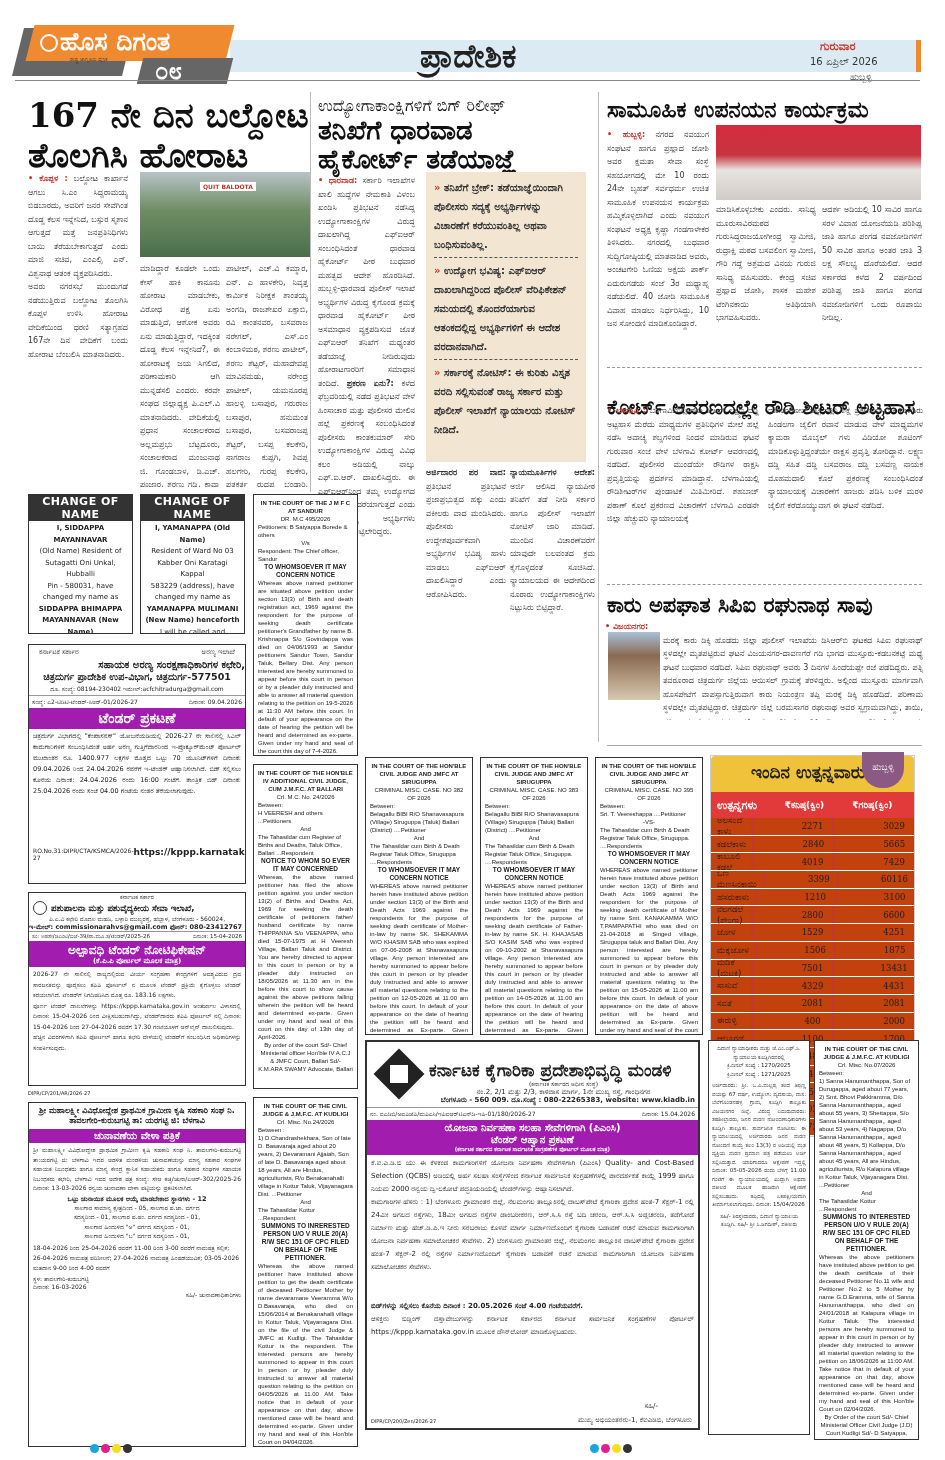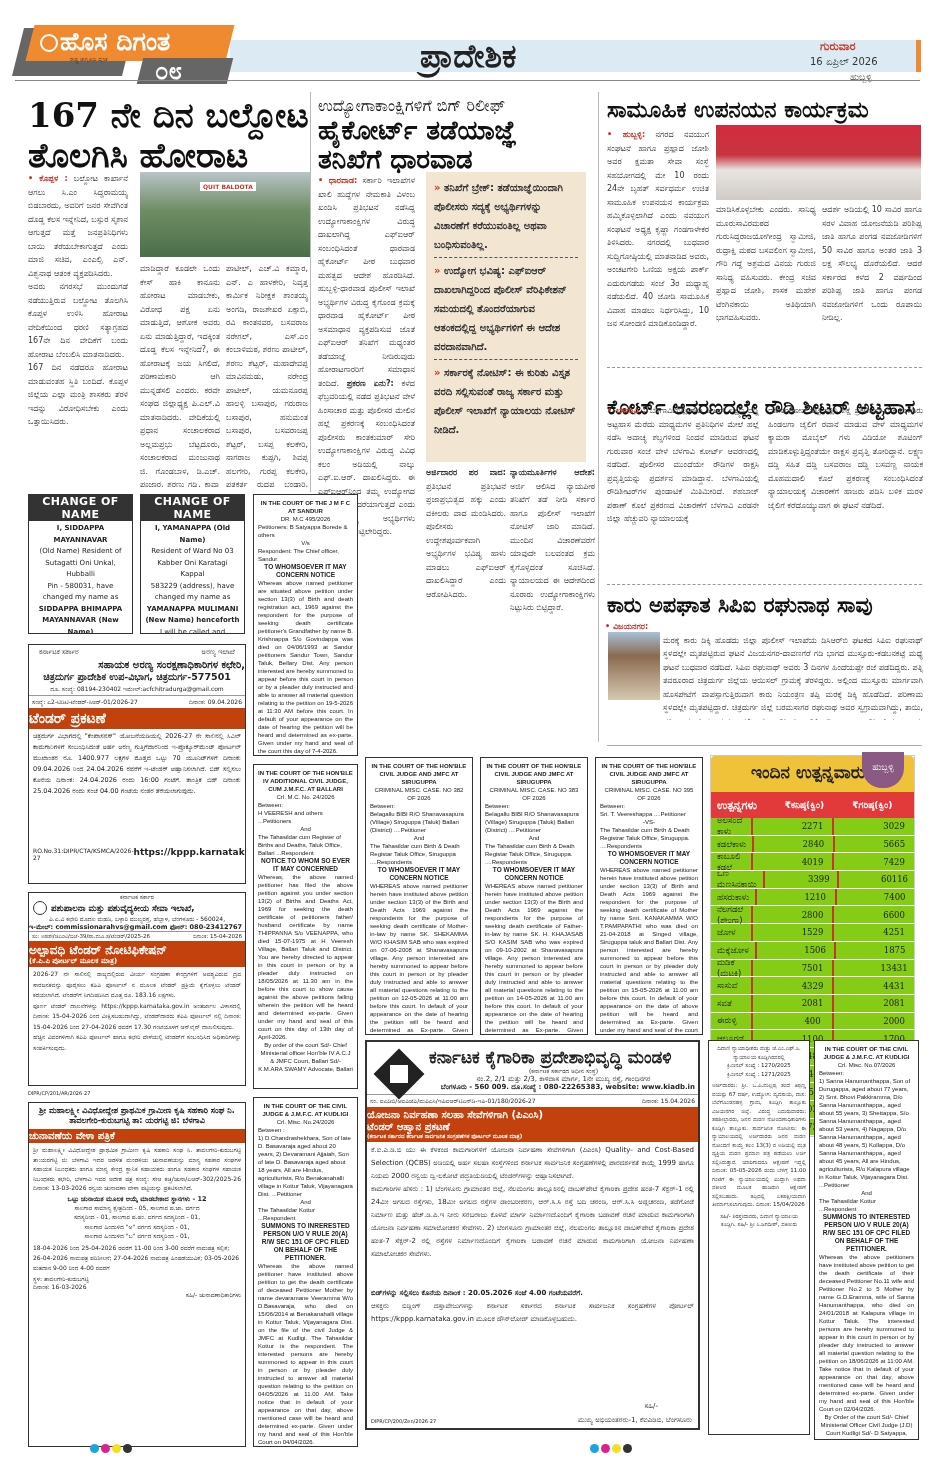--- a/index.html
+++ b/index.html
@@ -27,28 +27,28 @@
 .photo2{background:linear-gradient(180deg,#d42b3e 0%,#c8343f 40%,#e8e4e0 60%,#d0cbc6 100%)}
 .side-box{background:#f2e6d3;padding:6px 8px;font-size:10px;line-height:19px;font-weight:bold;color:#333}
 .side-box .arr{color:#c0392b}
 .dash{border-top:1px dashed #555;margin:3px 0}
 .ad{border:1.5px solid #333;background:#fff;overflow:hidden}
 .ad-title{background:#333;color:#fff;font-weight:bold;text-align:center;font-size:11px;letter-spacing:.5px}
 .ad-body{font-size:8.5px;line-height:16px;text-align:center;padding:2px 4px;color:#222}
 .court{font-family:"Liberation Sans",sans-serif;font-size:6px;line-height:8px;padding:4px;color:#222}
 .court .c{text-align:center;font-weight:bold}
 .court .n{text-align:center;font-weight:bold;font-size:6.5px}
-.bar{background:#c2410c;color:#fff;font-weight:bold;text-align:left}
+.bar{background:#a21caf;color:#fff;font-weight:bold;text-align:center}
 .price{border:1px solid #ccc}
 .price-head{background:#f0c23a;height:36px;position:relative;border-radius:4px 4px 0 0}
 .price-head span{position:absolute;left:40px;top:6px;font-size:17px;font-weight:bold;color:#222}
 .price-badge{position:absolute;right:10px;top:-4px;width:42px;height:36px;background:#8a5a85;border-radius:0 0 20px 20px;color:#fff;font-size:9px;text-align:center;line-height:30px}
 .price-cols{background:#e23a3a;color:#fff;display:flex;height:26px;font-size:11px;font-weight:bold;align-items:center}
 .price-cols div{flex:1;padding-left:6px}
-.price-row{display:flex;height:17.7px;font-size:8.5px;align-items:center;background:#84cc16;border-bottom:1px solid #fff}
+.price-row{display:flex;height:17.7px;font-size:8.5px;align-items:center;background:#c2410c;border-bottom:1px solid #fff}
 .price-row div{flex:1;padding:0 6px}
 .price-row .v{text-align:center;font-family:"DejaVu Serif",serif;font-weight:normal;font-size:8.5px}
 .price-row .sep{border-left:2px solid #c0392b;height:100%}
 </style>
 </head>
 <body>
 
 <div class="abs masthead">
   <div class="abs band"></div>
   <div class="abs logo-back"></div>
@@ -71,32 +71,31 @@
 <div class="abs vline" style="left:598px;top:92px;height:650px"></div>
 
 <div class="abs" style="left:28px;top:98px;width:285px">
   <div class="hl" style="font-size:34px;font-family:'DejaVu Serif',serif">167 ನೇ ದಿನ ಬಲ್ದೋಟ</div>
   <div class="hl" style="font-size:34px;margin-top:4px">ತೊಲಗಿಸಿ ಹೋರಾಟ</div>
 </div>
 <div class="abs txt" style="left:28px;top:172px;width:100px;height:320px">
   <b>• ಕೊಪ್ಪಳ :</b>
   <span>ಬಲ್ದೋಟ ಕಾರ್ಖಾನೆ ಆಗಲು ಸಿ.ಎಂ ಸಿದ್ದರಾಮಯ್ಯ ಬಿಡಬಾರದು, ಅವರಿಗೆ ಜನರ ಸೇವೆಗಿಂತ ದೊಡ್ಡ ಕೆಲಸ ಇನ್ನೇನಿದೆ, ಬಸ್ಸುರ ಸ್ಮಶಾನ ಆಗುತ್ತದೆ ಮತ್ತೆ ಜನಪ್ರತಿನಿಧಿಗಳು ಬಾಯಿ ತೆರೆಯಬೇಕಾಗುತ್ತದೆ ಎಂದು ಮಾಜಿ ಸಚಿವ, ಎಂಎಲ್ಸಿ ಎನ್. ವಿಶ್ವನಾಥ ಆತಂಕ ವ್ಯಕ್ತಪಡಿಸಿದರು.</span><br>
   <span>ಅವರು ನಗರಸಭೆ ಮುಂದುಗಡೆ ನಡೆಯುತ್ತಿರುವ ಬಲ್ದೋಟ ತೊಲಗಿಸಿ ಕೊಪ್ಪಳ ಉಳಿಸಿ ಹೋರಾಟ ವೇದಿಕೆಯಿಂದ ಧರಣಿ ಸತ್ಯಾಗ್ರಹದ 167ನೇ ದಿನ ವೇದಿಕೆಗೆ ಬಂದು ಹೋರಾಟ ಬೆಂಬಲಿಸಿ ಮಾತನಾಡಿದರು.</span><br>
-  <span>167 ದಿನ ನಡೆದರೂ ಹೋರಾಟ ಮಾಡುವಂತಹ ಸ್ಥಿತಿ ಬಂದಿದೆ. ಕೊಪ್ಪಳ ಜಿಲ್ಲೆಯ ಎಲ್ಲಾ ಮಂತ್ರಿ ಶಾಸಕರು ತೆರಳಿ ಇದನ್ನು ವಿರೋಧಿಸಬೇಕು ಎಂದು ಒತ್ತಾಯಿಸಿದರು.</span>
 </div>
 <div class="abs photo" style="left:140px;top:172px;width:170px;height:85px">
   <div style="position:absolute;left:60px;top:10px;background:#fff;color:#c0392b;font-size:6px;font-weight:bold;padding:1px 3px">QUIT BALDOTA</div>
 </div>
 <div class="abs txt" style="left:140px;top:262px;width:80px;height:225px">ಮಾಡಿದ್ದಾರೆ ಕೂಡಲೇ ಒಂದು ಕೇಸ್ ಹಾಕಿ ಕಾನೂನು ಹೋರಾಟ ಮಾಡಬೇಕು, ವಿರೋಧ ಪಕ್ಷ ಏನು ಮಾಡುತ್ತಿದೆ, ಆಶೋಕ ಅವರು ಏನು ಮಾಡುತ್ತಿದ್ದಾರೆ, ಇದಕ್ಕಿಂತ ದೊಡ್ಡ ಕೆಲಸ ಇನ್ನೇನಿದೆ?, ಈ ಹೋರಾಟಕ್ಕೆ ಜಯ ಸಿಗಲಿದೆ, ಪರಿಣಾಮಕಾರಿ ಆಗಿ ಮುನ್ನಡೆಸಲಿ ಎಂದರು. ಕರವೇ ಸಂಘದ ಜಿಲ್ಲಾಧ್ಯಕ್ಷ ಪಿ.ಎಲ್.ವಿ ಮಾತನಾಡಿದರು. ವೇದಿಕೆಯಲ್ಲಿ ಪ್ರಧಾನ ಸಂಚಾಲಕರಾದ ಅಲ್ಲಮಪ್ರಭು ಬೆಟ್ಟದೂರು, ಸಂಚಾಲಕರಾದ ಮಂಜುನಾಥ ಜಿ. ಗೊಂಡಬಾಳ, ಡಿ.ಎಚ್. ಪೂಜಾರ, ಶರಣು ಗಡ್ಡಿ, ಕಾವ್ಯಾ ಪ್ರಕಾಶ ಜಿಲ್ಲಾ ವಕೀಲರ ಸಂಘದ ಪ್ರಧಾನ ಕಾರ್ಯದರ್ಶಿ ಪ್ರಕಾಶ ಬೆಟಗೇರಿ, ವಕೀಲರಾದ ಬಿ.ವಿ</div>
 <div class="abs txt" style="left:226px;top:262px;width:82px;height:225px">ಪಾಟೀಲ್, ಎಚ್.ವಿ ಕಮ್ಮಾರ, ಎನ್. ಎ ಹಾಳಕೇರಿ, ನಿವೃತ್ತ ಕಾರ್ಮಿಕ ನಿರೀಕ್ಷಕ ಶಾಂತಯ್ಯ ಅಂಗಡಿ, ರಾಜಶೇಖರ ಏಕ್ಸಾಬಿ, ರವಿ ಕಾಂತನವರ, ಬಸವರಾಜ ನರೇಗಲ್, ಎಸ್.ಎಂ ಕಂಬಾಳಿಮಠ, ಶರಣು ಪಾಟೀಲ್, ಶರಣು ಶೆಟ್ಟರ್, ಮಹಾದೇವಪ್ಪ ಮಾವಿನಮಡು, ನರೇಂದ್ರ ಪಾಟೀಲ್, ಯಮನೂರಪ್ಪ ಹಾಲಳ್ಳಿ ಬಸಾಪುರ, ಗರುರಾಜ ಬಸಾಪುರ, ಹನುಮಂತ ಬಸಾಪುರ, ಬಸವರಾಜಪ್ಪ ಶೆಟ್ಟರ್, ಬಸಪ್ಪ ಕಲಕೇರಿ, ನಾಗರಾಜ ಕುಷ್ಟಗಿ, ಶಿವಪ್ಪ ಹಲಗೇರಿ, ಗುರಪ್ಪ ಕಲಕೇರಿ, ಪತ್ರಕರ್ತ ರುದ್ರಪ್ಪ ಭಂಡಾರಿ, ಮುಕೇಶ್ ಮೇತ್ರಿ ಬಸಾಪುರ, ಸಂಜೀವದಾಸ್ ಕೌಂಬೆರಿ, ರಾಮಲಿಂಗಯ್ಯ ಶಾಸ್ತ್ರಿ, ಚನ್ನಮ್ಮ ಕಲಕೇರಿ, ವಿಜಯಮಹಾಂತೇಶ ಪಟ್ಟಿ, ಶಿವಪ್ಪ ಜಲ್ಲಿ ಇದ್ದರು.</div>
 
 <div class="abs" style="left:318px;top:98px;width:280px">
   <div class="hl" style="font-size:16px;font-weight:normal">ಉದ್ಯೋಗಾಕಾಂಕ್ಷಿಗಳಿಗೆ ಬಿಗ್ ರಿಲೀಫ್</div>
+  <div class="hl" style="font-size:26px;margin-top:2px">ತನಿಖೆಗೆ ಧಾರವಾಡ</div>
   <div class="hl" style="font-size:26px;margin-top:2px">ಹೈಕೋರ್ಟ್ ತಡೆಯಾಜ್ಞೆ</div>
-  <div class="hl" style="font-size:26px;margin-top:2px">ತನಿಖೆಗೆ ಧಾರವಾಡ</div>
 </div>
 <div class="abs txt" style="left:318px;top:174px;width:97px;height:580px">
   <b>• ಧಾರವಾಡ:</b>
   <span>ಸರ್ಕಾರಿ ಇಲಾಖೆಗಳ ಖಾಲಿ ಹುದ್ದೆಗಳ ನೇಮಕಾತಿ ವಿಳಂಬ ಖಂಡಿಸಿ ಪ್ರತಿಭಟನೆ ನಡೆಸಿದ್ದ ಉದ್ಯೋಗಾಕಾಂಕ್ಷಿಗಳ ವಿರುದ್ಧ ದಾಖಲಾಗಿದ್ದ ಎಫ್‌ಐಆರ್ ಸಂಬಂಧಿಸಿದಂತೆ ಧಾರವಾಡ ಹೈಕೋರ್ಟ್ ಪೀಠ ಬುಧವಾರ ಮಹತ್ವದ ಆದೇಶ ಹೊರಡಿಸಿದೆ. ಹುಬ್ಬಳ್ಳಿ-ಧಾರವಾಡ ಪೊಲೀಸ್ ಇಲಾಖೆ ಅಭ್ಯರ್ಥಿಗಳ ವಿರುದ್ಧ ಕೈಗೊಂಡ ಕ್ರಮಕ್ಕೆ ಧಾರವಾಡ ಹೈಕೋರ್ಟ್ ಪೀಠ ಅಸಮಾಧಾನ ವ್ಯಕ್ತಪಡಿಸುವ ಜೊತೆ ಎಫ್‌ಐಆರ್ ತನಿಖೆಗೆ ಮಧ್ಯಂತರ ತಡೆಯಾಜ್ಞೆ ನೀಡಿರುವುದು ಹೋರಾಟಗಾರರಿಗೆ ಸಮಾಧಾನ ತಂದಿದೆ.</span>
   <strong>ಪ್ರಕರಣ ಏನು?:</strong>
   <span>ಕಳೆದ ಫೆಬ್ರವರಿಯಲ್ಲಿ ನಡೆದ ಪ್ರತಿಭಟನೆ ವೇಳೆ ಹಿಂಸಾಚಾರ ಮತ್ತು ಪೊಲೀಸರ ಮೇಲಿನ ಹಲ್ಲೆ ಪ್ರಕರಣಕ್ಕೆ ಸಂಬಂಧಿಸಿದಂತೆ ಪೊಲೀಸರು ಕಾಂತಕುಮಾರ್ ಸೇರಿ ಉದ್ಯೋಗಾಕಾಂಕ್ಷಿಗಳ ವಿರುದ್ಧ ವಿವಿಧ ಕಲಂ ಅಡಿಯಲ್ಲಿ ನಾಲ್ಕು ಎಫ್.ಐ.ಆರ್. ದಾಖಲಿಸಿದ್ದರು. ಈ ಎಫ್‌ಐಆರ್‌ನಿಂದ ತಮ್ಮ ಉದ್ಯೋಗದ ಭವಿಷ್ಯಕ್ಕೆ ತೊಂದರೆಯಾಗುತ್ತದೆ ಎಂದು ಆತಂಕಗೊಂಡಿದ್ದ ಅಭ್ಯರ್ಥಿಗಳು ಹೈಕೋರ್ಟ್ ಮೆಟ್ಟಿಲೇರಿದ್ದರು.</span>
 </div>
 <div class="abs side-box" style="left:426px;top:172px;width:160px;height:290px">
   <div><span class="arr">»</span> <span>ತನಿಖೆಗೆ ಬ್ರೇಕ್:</span> <span>ತಡೆಯಾಜ್ಞೆಯಿಂದಾಗಿ ಪೊಲೀಸರು ಸದ್ಯಕ್ಕೆ ಅಭ್ಯರ್ಥಿಗಳನ್ನು ವಿಚಾರಣೆಗೆ ಕರೆಯುವಂತಿಲ್ಲ ಅಥವಾ ಬಂಧಿಸುವಂತಿಲ್ಲ.</span></div>
   <div class="dash"></div>
@@ -176,21 +175,21 @@
         <div class="sep"></div>
         <div class="v">3399</div>
         <div class="sep"></div>
         <div class="v">60116</div>
       </div>
       <div class="price-row">
         <div>ಹೆಸರುಕಾಳು</div>
         <div class="sep"></div>
         <div class="v">1210</div>
         <div class="sep"></div>
-        <div class="v">7400</div>
+        <div class="v">3100</div>
       </div>
       <div class="price-row">
         <div>ನೆಲಗಡಲೆ (ಶೇಂಗಾ)</div>
         <div class="sep"></div>
         <div class="v">2800</div>
         <div class="sep"></div>
         <div class="v">6600</div>
       </div>
       <div class="price-row">
         <div>ಜೋಳ</div>
@@ -431,21 +430,21 @@
       <div>The Tahasildar cum Birth &amp; Death Registrar Taluk Office, Siruguppa. ....Respondents</div>
       <div class="n">TO WHOMSOEVER IT MAY CONCERN NOTICE</div>
       <div style="text-align:justify">WHEREAS above named petitioner herein have instituted above petition under section 13(3) of Birth and Death Acts 1969 against the respondent for the purpose of seeking death certificate of Mother by name Smt. KANAKAMMA W/O T.PAMPAPATHI who was died on 21-04-2018 at Singed village, Siruguppa taluk and Ballari Dist. Any person interested are hereby summoned to appear before this court in person or by pleader duly instructed and able to answer all material questions relating to the petition on 15-05-2026 at 11.00 am before this court. In default of your appearance on the date of above petition will be heard and determined as Ex-parte. Given under my hand and seal of the court this 13th day of April-2026.</div>
     </div>
   </div>
 
 <div class="abs ad" style="left:365px;top:1040px;width:335px;height:390px;border-width:2px">
   <div style="position:absolute;left:8px;top:8px;width:48px;height:48px;background:#222;transform:rotate(45deg) scale(.75)">
     <div style="position:absolute;left:12px;top:12px;width:24px;height:24px;background:#fff;transform:rotate(-45deg)"></div>
   </div>
-  <div style="margin-left:62px;font-size:17px;font-weight:bold;padding-top:5px">ಕರ್ನಾಟಕ ಕೈಗಾರಿಕಾ ಪ್ರದೇಶಾಭಿವೃದ್ಧಿ ಮಂಡಳಿ</div>
+  <div style="margin-left:62px;font-size:17px;font-weight:bold;padding-top:18px">ಕರ್ನಾಟಕ ಕೈಗಾರಿಕಾ ಪ್ರದೇಶಾಭಿವೃದ್ಧಿ ಮಂಡಳಿ</div>
   <div style="margin-left:62px;text-align:center;font-size:6px">(ಕರ್ನಾಟಕ ಸರ್ಕಾರದ ಅಧೀನ ಸಂಸ್ಥೆ)</div>
   <div style="margin-left:62px;text-align:center;font-size:7px">ನಂ.2, 2/1 ಮತ್ತು 2/3, ಕಾಳಿದಾಸ ಮಾರ್ಗ, 1ನೇ ಮುಖ್ಯ ರಸ್ತೆ, ಗಾಂಧಿನಗರ</div>
   <div style="margin-left:40px;text-align:right;font-size:7px;padding-right:3px;font-weight:bold">ಬೆಂಗಳೂರು - 560 009. ದೂ.ಸಂಖ್ಯೆ : 080-22265383, website: www.kiadb.in</div>
   <div style="display:flex;justify-content:space-between;font-size:6px;padding:2px 3px;border-top:1px solid #999;margin-top:3px">
     <span>ನಂ. ಐಎಡಿಬಿ/ಅಐಪಿಜೆಪಿ/ಮಪಿಎಸಿ/ಇಪಿಐಆರ್‌ಟಿಎನ್‌ಡಿ-ಇಪಿ-01/180/2026-27</span>
       <span>ದಿನಾಂಕ: 15.04.2026</span>
   </div>
   <div class="bar" style="font-size:10px;padding-top:2px">ಯೋಜನಾ ನಿರ್ವಹಣಾ ಸಲಹಾ ಸೇವೆಗಳಿಗಾಗಿ (ಪಿಎಂಸಿ)</div>
   <div class="bar" style="font-size:10px">ಟೆಂಡರ್ ಆಹ್ವಾನ ಪ್ರಕಟಣೆ</div>
   <div class="bar" style="font-size:5.5px;padding-bottom:2px">(ಕರ್ನಾಟಕ ಸರ್ಕಾರದ ಕರ್ನಾಟಕ ಸಾರ್ವಜನಿಕ ಸಂಗ್ರಹಣೆಗಳ ಪೋರ್ಟಲ್ ಮೂಲಕ ಮಾತ್ರ)</div>

